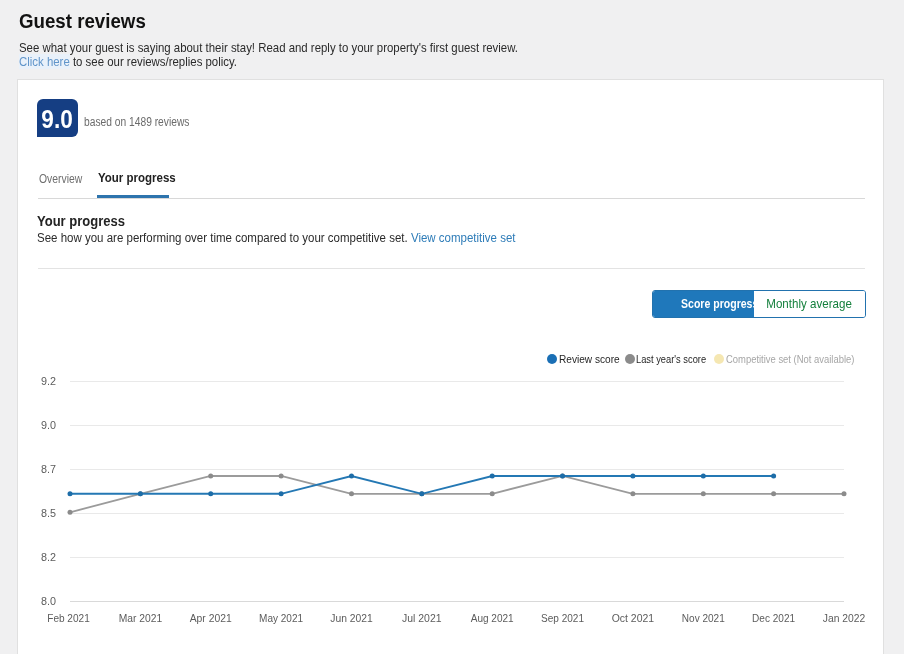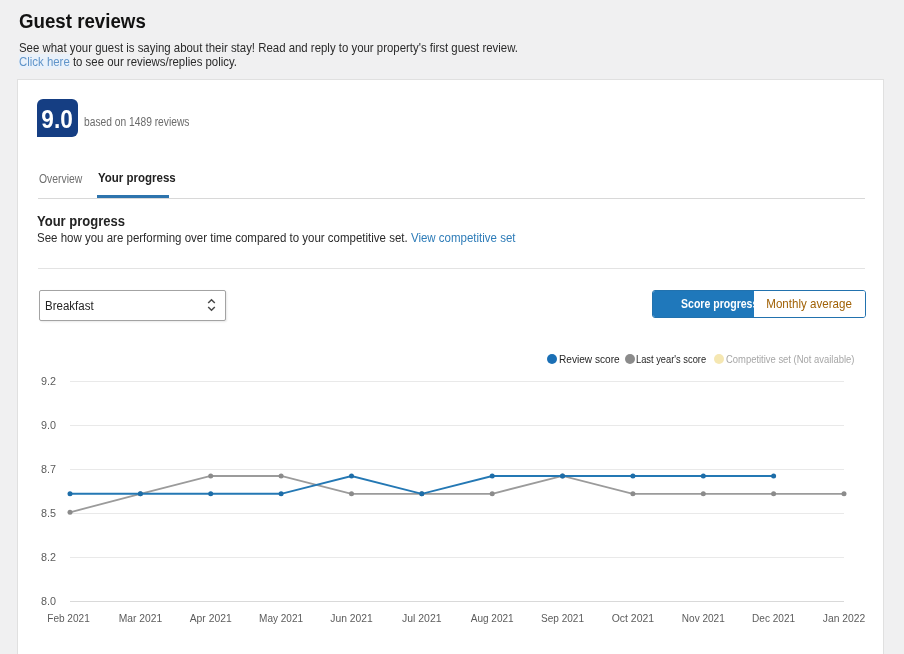--- a/index.html
+++ b/index.html
@@ -33,21 +33,21 @@
 .dd { left:21px; top:210px; width:187px; height:31px; background:#fff;
   border:1px solid #a3a3a3; border-radius:2px; box-shadow:1px 1px 2px rgba(0,0,0,.09); }
 .dd .txt { position:absolute; left:5px; top:7.5px; font-size:12.5px; color:#242424;
   transform-origin:0 50%; transform:scaleX(.92); white-space:nowrap; }
 .dd svg { position:absolute; right:9px; top:6px; }
 .tg { left:633.5px; top:209.5px; height:28px; border:1px solid #2272ae;
   border-radius:3px; display:flex; overflow:hidden; background:#fff; }
 .tg .b1 { width:101px; background:#1f78bb; color:#fff; font-size:13px; font-weight:700;
   display:flex; align-items:center; justify-content:center;padding-left:33px; }
 .tg .b1 span { transform:scaleX(.81); white-space:nowrap; }
-.tg .b2 { width:111px; background:#fff; color:#a16207; font-size:13px;
+.tg .b2 { width:111px; background:#fff; color:#15803d; font-size:13px;
   display:flex; align-items:center; justify-content:center; }
 .tg .b2 span { transform:scaleX(.89); white-space:nowrap; }
 .ldot { width:10px; height:10px; border-radius:50%; top:274px; }
 .ltxt { top:272.5px; font-size:11.5px; color:#262626; transform-origin:0 50%;
   transform:scaleX(.88); white-space:nowrap; }
 .ld1 { left:528.5px; background:#1a6fb5; }
 .ld2 { left:606.5px; background:#8b8b8b; }
 .ld3 { left:696px; background:#f5e7b2; }
 .lt1 { left:541px; }
 .lt2 { left:617.5px; transform:scaleX(.81); }
@@ -64,27 +64,20 @@
         <span>9.0</span>
       </div>
     <div class="abs sx basedon">based on 1489 reviews</div>
     <div class="abs sx tab-ov">Overview</div>
     <div class="abs sx tab-yp">Your progress</div>
     <div class="abs tabline"></div>
     <div class="abs tabul"></div>
     <div class="abs sx h2">Your progress</div>
     <div class="abs sx sub">See how you are performing over time compared to your competitive set. <a class="lnk2" href="#">View competitive set</a></div>
     <div class="abs hr"></div>
-    <div class="abs dd">
-      <span class="txt">Breakfast</span>
-      <svg width="9" height="16" viewBox="0 0 9 16">
-        <path d="M1.2 6 L4.5 2.7 L7.8 6" fill="none" stroke="#4a4a4a" stroke-width="1.5"></path>
-        <path d="M1.2 10 L4.5 13.3 L7.8 10" fill="none" stroke="#4a4a4a" stroke-width="1.5"></path>
-      </svg>
-    </div>
     <div class="abs tg">
       <div class="b1">
           <span>Score progress</span>
         </div>
       <div class="b2">
           <span>Monthly average</span>
         </div>
     </div>
     <div class="abs ldot ld1"></div>
       <div class="abs ltxt lt1">Review score</div>

